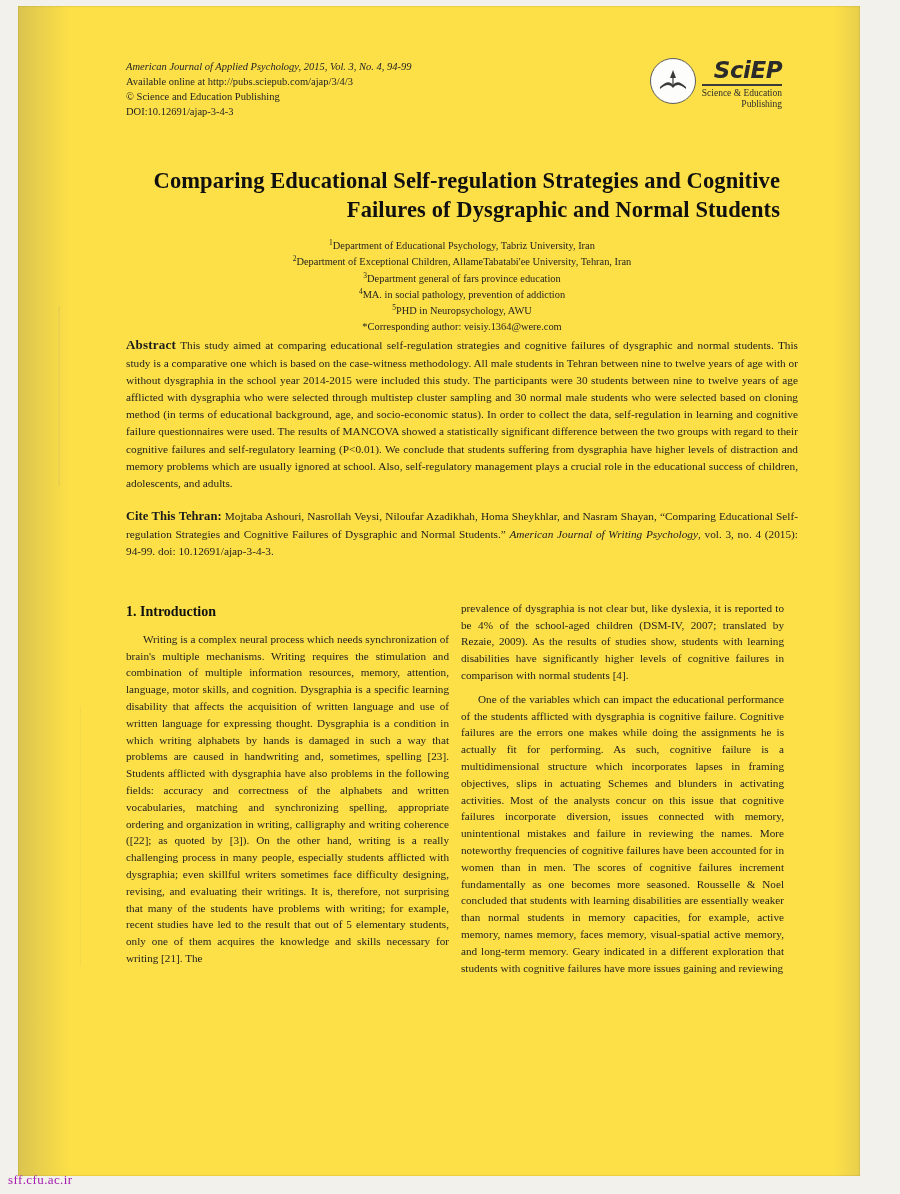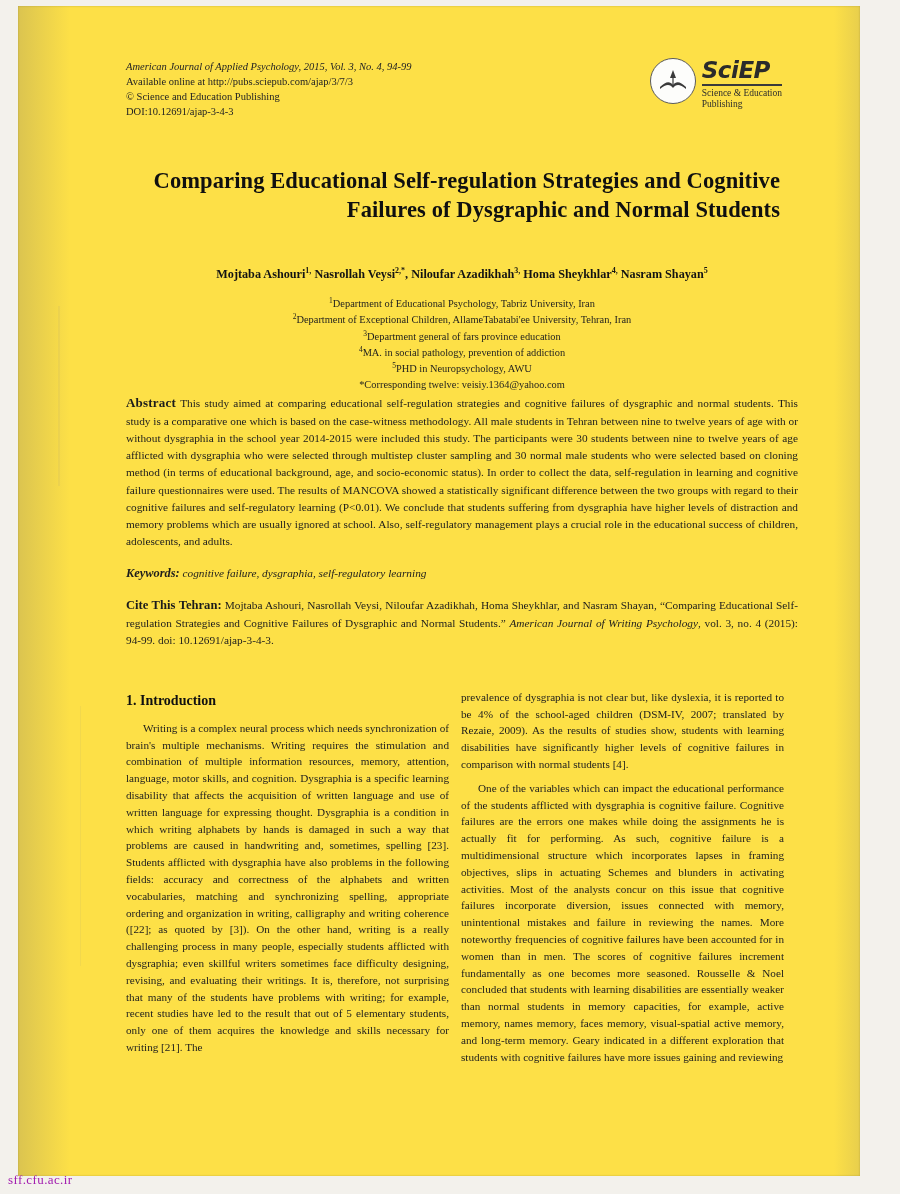--- a/index.html
+++ b/index.html
@@ -81,21 +81,21 @@
     height: 44px;
     border-radius: 50%;
     border: 1.3px solid #5b5b5b;
     display: flex;
     align-items: center;
     justify-content: center;
     background: #fdfdfb;
   }
   .logo-mark svg { display: block; }
   .logo-text-block {
-    text-align: left;
+    text-align: right;
     padding-top: 1px;
   }
   .logo-word {
     font-family: "DejaVu Sans", sans-serif;
     font-weight: bold;
     font-style: italic;
     font-size: 23px;
     letter-spacing: -0.5px;
     color: #2b2b2b;
     line-height: 1;
@@ -217,21 +217,21 @@
 <body>
 
 <div class="page">
   <div class="sheet">
 
     <div class="content">
 
       <div class="header-row">
         <div class="journal-info">
           <div class="line1">American Journal of Applied Psychology, 2015, Vol. 3, No. 4, 94-99</div>
-          <div>Available online at http://pubs.sciepub.com/ajap/3/7/3</div>
+          <div>Available online at http://pubs.sciepub.com/ajap/3/4/3</div>
           <div>© Science and Education Publishing</div>
           <div>DOI:10.12691/ajap-3-4-3</div>
         </div>
 
         <div class="logo-wrap">
           <div class="logo-mark">
             <svg width="34" height="34" viewBox="0 0 34 34" aria-hidden="true">
               <path d="M4 23 C10 17, 14 17, 17 21 C20 17, 24 17, 30 23 L30 25 C24 20, 20 20, 17 24 C14 20, 10 20, 4 25 Z" fill="#3a3a3a"></path>
               <path d="M17 6 L20 14 L14 14 Z" fill="#3a3a3a"></path>
               <path d="M17 13 L17 21" stroke="#3a3a3a" stroke-width="1.2"></path>
@@ -241,42 +241,35 @@
             <div class="logo-word">SciEP</div>
             <div class="logo-rule"></div>
             <div class="logo-sub">Science &amp; Education</div>
             <div class="logo-sub">Publishing</div>
           </div>
         </div>
       </div>
 
       <h1 class="title">Comparing Educational Self-regulation Strategies and Cognitive Failures of Dysgraphic and Normal Students</h1>
 
-      <div class="authors">
-        <span>Mojtaba Ashouri<sup>1,</sup> Nasrollah Veysi<sup>2,*</sup>, Niloufar Azadikhah<sup>3,</sup> Homa Sheykhlar<sup>4,</sup> Nasram Shayan<sup>5</sup></span>
-      </div>
 
       <div class="affiliations">
         <div><sup>1</sup>Department of Educational Psychology, Tabriz University, Iran</div>
         <div><sup>2</sup>Department of Exceptional Children, AllameTabatabi'ee University, Tehran, Iran</div>
         <div><sup>3</sup>Department general of fars province education</div>
         <div><sup>4</sup>MA. in social pathology, prevention of addiction</div>
         <div><sup>5</sup>PHD in Neuropsychology, AWU</div>
-        <div class="corresponding">*Corresponding twelve: veisiy.1364@yahoo.com</div>
+        <div class="corresponding">*Corresponding author: veisiy.1364@were.com</div>
       </div>
 
       <div class="abstract">
         <span class="lbl">Abstract</span>
         <span>This study aimed at comparing educational self-regulation strategies and cognitive failures of dysgraphic and normal students. This study is a comparative one which is based on the case-witness methodology. All male students in Tehran between nine to twelve years of age with or without dysgraphia in the school year 2014-2015 were included this study. The participants were 30 students between nine to twelve years of age afflicted with dysgraphia who were selected through multistep cluster sampling and 30 normal male students who were selected based on cloning method (in terms of educational background, age, and socio-economic status). In order to collect the data, self-regulation in learning and cognitive failure questionnaires were used. The results of MANCOVA showed a statistically significant difference between the two groups with regard to their cognitive failures and self-regulatory learning (P&lt;0.01). We conclude that students suffering from dysgraphia have higher levels of distraction and memory problems which are usually ignored at school. Also, self-regulatory management plays a crucial role in the educational success of children, adolescents, and adults.</span>
       </div>
 
-      <div class="keywords">
-        <span class="lbl">Keywords:</span>
-        <span>cognitive failure, dysgraphia, self-regulatory learning</span>
-      </div>
 
       <div class="cite">
         <span class="lbl">Cite This Tehran:</span>
         <span>Mojtaba Ashouri, Nasrollah Veysi, Niloufar Azadikhah, Homa Sheykhlar, and Nasram Shayan, “Comparing Educational Self-regulation Strategies and Cognitive Failures of Dysgraphic and Normal Students.” </span><i>American Journal of Writing Psychology</i><span>, vol. 3, no. 4 (2015): 94-99. doi: 10.12691/ajap-3-4-3.</span>
       </div>
 
       <div class="columns">
         <div class="col">
           <div class="sec-head">1. Introduction</div>
           <p>Writing is a complex neural process which needs synchronization of brain's multiple mechanisms. Writing requires the stimulation and combination of multiple information resources, memory, attention, language, motor skills, and cognition. Dysgraphia is a specific learning disability that affects the acquisition of written language and use of written language for expressing thought. Dysgraphia is a condition in which writing alphabets by hands is damaged in such a way that problems are caused in handwriting and, sometimes, spelling [23]. Students afflicted with dysgraphia have also problems in the following fields: accuracy and correctness of the alphabets and written vocabularies, matching and synchronizing spelling, appropriate ordering and organization in writing, calligraphy and writing coherence ([22]; as quoted by [3]). On the other hand, writing is a really challenging process in many people, especially students afflicted with dysgraphia; even skillful writers sometimes face difficulty designing, revising, and evaluating their writings. It is, therefore, not surprising that many of the students have problems with writing; for example, recent studies have led to the result that out of 5 elementary students, only one of them acquires the knowledge and skills necessary for writing [21]. The</p>

